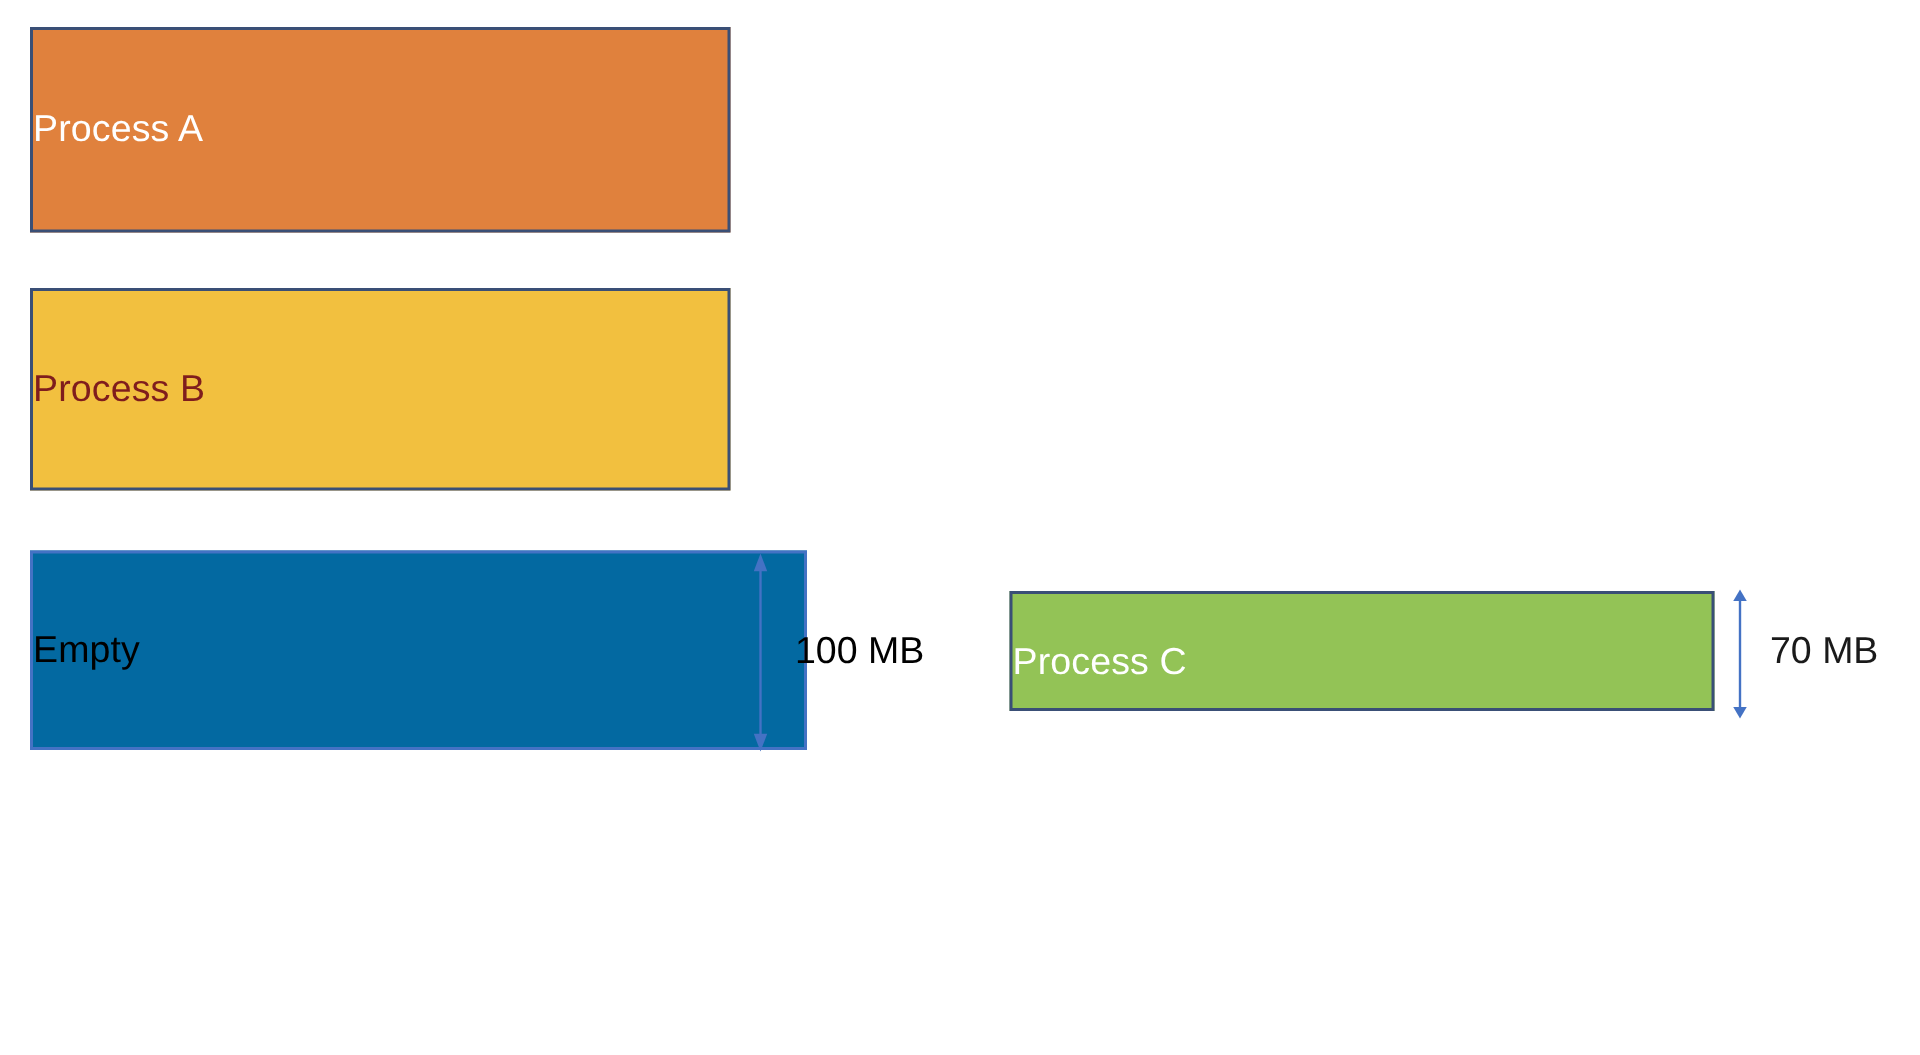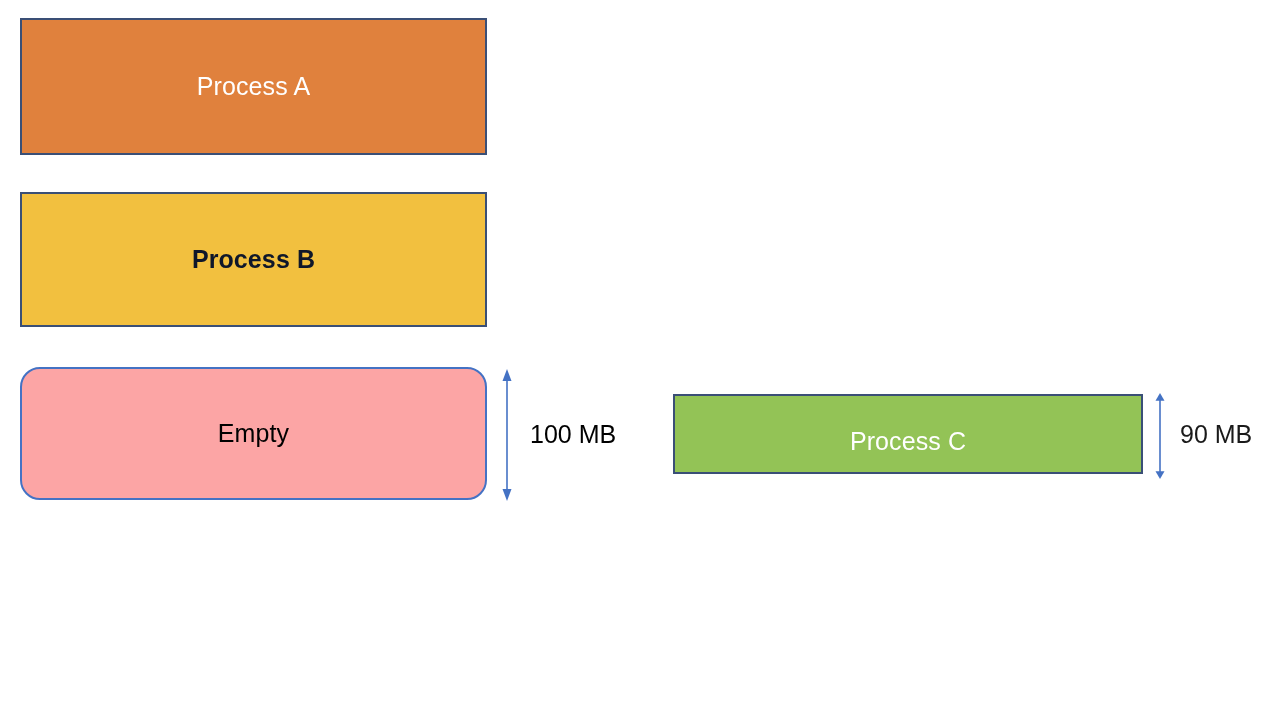--- a/index.html
+++ b/index.html
@@ -20,21 +20,21 @@
     height: 703px;
     background: #FFFFFF;
   }
 
   
   .block {
     position: absolute;
     box-sizing: border-box;
     display: flex;
     align-items: center;
-    justify-content: center;
+    justify-content: flex-start;
     border-style: solid;
     border-width: 2px;
   }
   .block-label {
     font-size: 25px;
     line-height: 1;
     letter-spacing: 0.1px;
     white-space: nowrap;
   }
   .block-filled .block-label {
@@ -66,24 +66,24 @@
 </head>
 <body style="background: rgb(255, 255, 255);">
 
 <div id="canvas" style="background: rgb(255, 255, 255);">
 
   <div class="block block-filled" id="blk-process-a" style="left: 20px; top: 18px; width: 467px; height: 137px; background: rgb(224, 129, 61); border-color: rgb(58, 79, 118);">
     <span class="block-label" style="color: rgb(255, 255, 255);">Process A</span>
   </div>
 
   <div class="block block-filled" id="blk-process-b" style="left: 20px; top: 192px; width: 467px; height: 135px; background: rgb(242, 192, 63); border-color: rgb(58, 79, 118);">
-    <span class="block-label" style="color: #0f172a; font-weight: bold;">Process B</span>
+    <span class="block-label" style="color: #7f1d1d;">Process B</span>
   </div>
 
-  <div class="block block-empty" id="blk-empty" style="left: 20px; top: 367px; width: 467px; height: 133px; background: #fca5a5; border-color: rgb(68, 114, 196); border-radius: 20px;">
+  <div class="block block-empty" id="blk-empty" style="left: 20px; top: 367px; width: 518px; height: 133px; background: #0369a1; border-color: rgb(68, 114, 196);">
     <span class="block-label" style="color: rgb(0, 0, 0);">Empty</span>
   </div>
 
 
   <div class="block block-filled" id="blk-process-c" style="left: 673px; top: 394px; width: 470px; height: 80px; background: rgb(147, 195, 86); border-color: rgb(58, 79, 118);">
     <span class="block-label" style="color: rgb(255, 255, 255); margin-top: 15px;">Process C</span>
   </div>
 
   <div class="dim-arrow" id="arr-empty-size" style="left: 500px; top: 369px; height: 132px;">
     <svg viewBox="0 0 14 100" preserveAspectRatio="none">
@@ -94,15 +94,15 @@
   </div>
   <span class="dim-label" id="lbl-empty-size" style="left: 530px; top: 422px; color: #000000;">100 MB</span>
 
   <div class="dim-arrow" id="arr-process-c-size" style="left: 1153px; top: 393px; height: 86px;">
     <svg viewBox="0 0 14 100" preserveAspectRatio="none">
       <line x1="7" y1="6" x2="7" y2="94" stroke="#4472C4" stroke-width="1.6" vector-effect="non-scaling-stroke"></line>
       <polygon points="7,0 11.5,9 2.5,9" fill="#4472C4"></polygon>
       <polygon points="7,100 11.5,91 2.5,91" fill="#4472C4"></polygon>
     </svg>
   </div>
-  <span class="dim-label" id="lbl-process-c-size" style="left: 1180px; top: 422px; color: rgb(26, 26, 26);">90 MB</span>
+  <span class="dim-label" id="lbl-process-c-size" style="left: 1180px; top: 422px; color: rgb(26, 26, 26);">70 MB</span>
 
 </div>
 
 </body></html>

